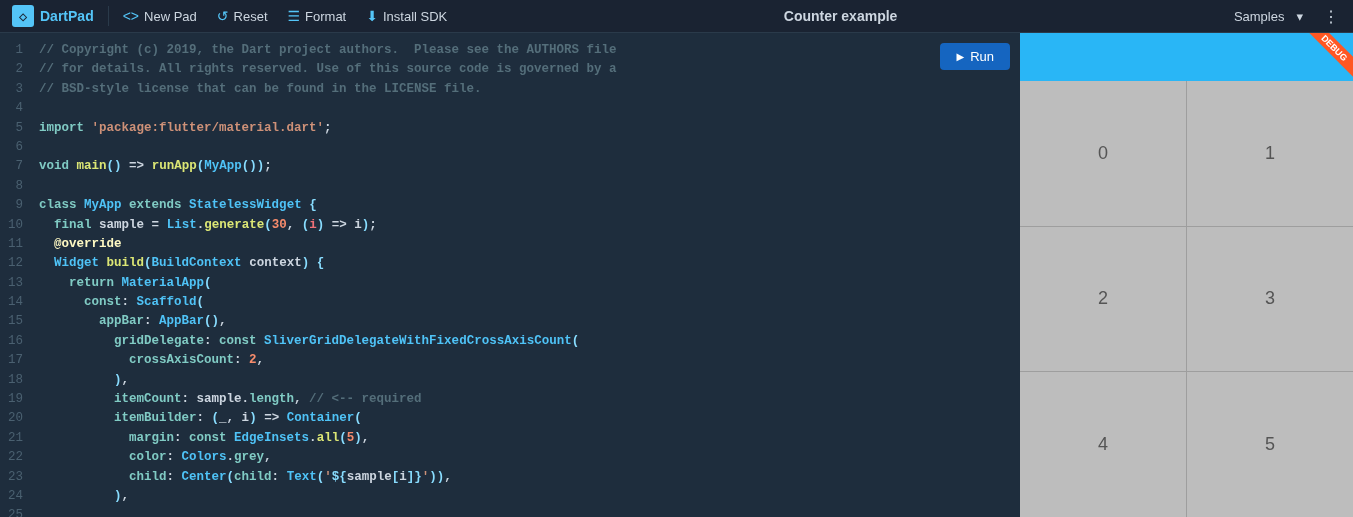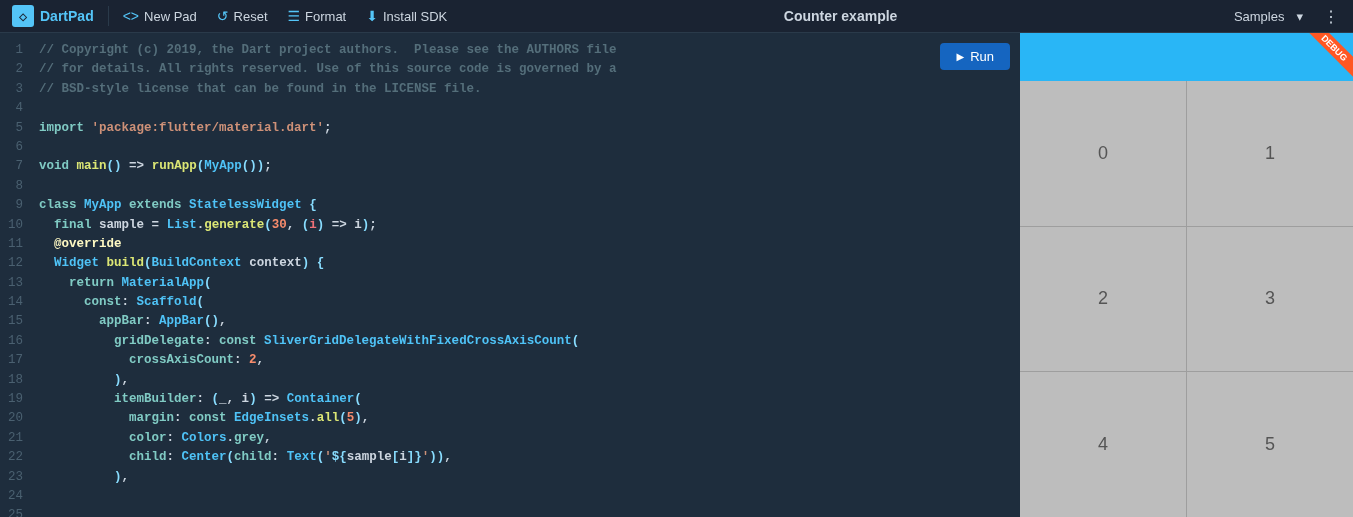--- a/index.html
+++ b/index.html
@@ -311,20 +311,21 @@
         <div class="code-line"><span class="c-keyword">class</span> <span class="c-class">MyApp</span> <span class="c-keyword">extends</span> <span class="c-class">StatelessWidget</span> <span class="c-bracket">{</span></div>
         <div class="code-line">  <span class="c-keyword">final</span> <span>sample</span> <span>=</span> <span class="c-class">List</span><span>.</span><span class="c-fn">generate</span><span class="c-bracket">(</span><span class="c-num">30</span><span>, </span><span class="c-bracket">(</span><span class="c-param">i</span><span class="c-bracket">)</span> <span>=&gt;</span> <span>i</span><span class="c-bracket">)</span><span>;</span></div>
         <div class="code-line">  <span class="c-annotation">@override</span></div>
         <div class="code-line">  <span class="c-class">Widget</span> <span class="c-fn">build</span><span class="c-bracket">(</span><span class="c-class">BuildContext</span> <span>context</span><span class="c-bracket">)</span> <span class="c-bracket">{</span></div>
         <div class="code-line">    <span class="c-keyword">return</span> <span class="c-class">MaterialApp</span><span class="c-bracket">(</span></div>
         <div class="code-line">      <span class="c-prop">const</span><span>: </span><span class="c-class">Scaffold</span><span class="c-bracket">(</span></div>
         <div class="code-line">        <span class="c-prop">appBar</span><span>: </span><span class="c-class">AppBar</span><span class="c-bracket">()</span><span>,</span></div>
         <div class="code-line">          <span class="c-prop">gridDelegate</span><span>: </span><span class="c-keyword">const</span> <span class="c-class">SliverGridDelegateWithFixedCrossAxisCount</span><span class="c-bracket">(</span></div>
         <div class="code-line">            <span class="c-prop">crossAxisCount</span><span>: </span><span class="c-num">2</span><span>,</span></div>
         <div class="code-line">          <span class="c-bracket">)</span><span>,</span></div>
+        <div class="code-line">          <span class="c-prop">itemCount</span><span>: sample.</span><span class="c-prop">length</span><span>, </span><span class="c-comment">// &lt;-- required</span></div>
         <div class="code-line">          <span class="c-prop">itemBuilder</span><span>: </span><span class="c-bracket">(</span><span>_</span><span>, </span><span>i</span><span class="c-bracket">)</span> <span>=&gt;</span> <span class="c-class">Container</span><span class="c-bracket">(</span></div>
         <div class="code-line">            <span class="c-prop">margin</span><span>: </span><span class="c-keyword">const</span> <span class="c-class">EdgeInsets</span><span>.</span><span class="c-fn">all</span><span class="c-bracket">(</span><span class="c-num">5</span><span class="c-bracket">)</span><span>,</span></div>
         <div class="code-line">            <span class="c-prop">color</span><span>: </span><span class="c-class">Colors</span><span>.</span><span class="c-prop">grey</span><span>,</span></div>
         <div class="code-line">            <span class="c-prop">child</span><span>: </span><span class="c-class">Center</span><span class="c-bracket">(</span><span class="c-prop">child</span><span>: </span><span class="c-class">Text</span><span class="c-bracket">(</span><span class="c-string">'</span><span class="c-bracket">${</span><span>sample</span><span class="c-bracket">[</span><span>i</span><span class="c-bracket">]}</span><span class="c-string">'</span><span class="c-bracket">)</span><span class="c-bracket">)</span><span>,</span></div>
         <div class="code-line">          <span class="c-bracket">)</span><span>,</span></div>
 
       </div>
     </div>
   </div>
 

